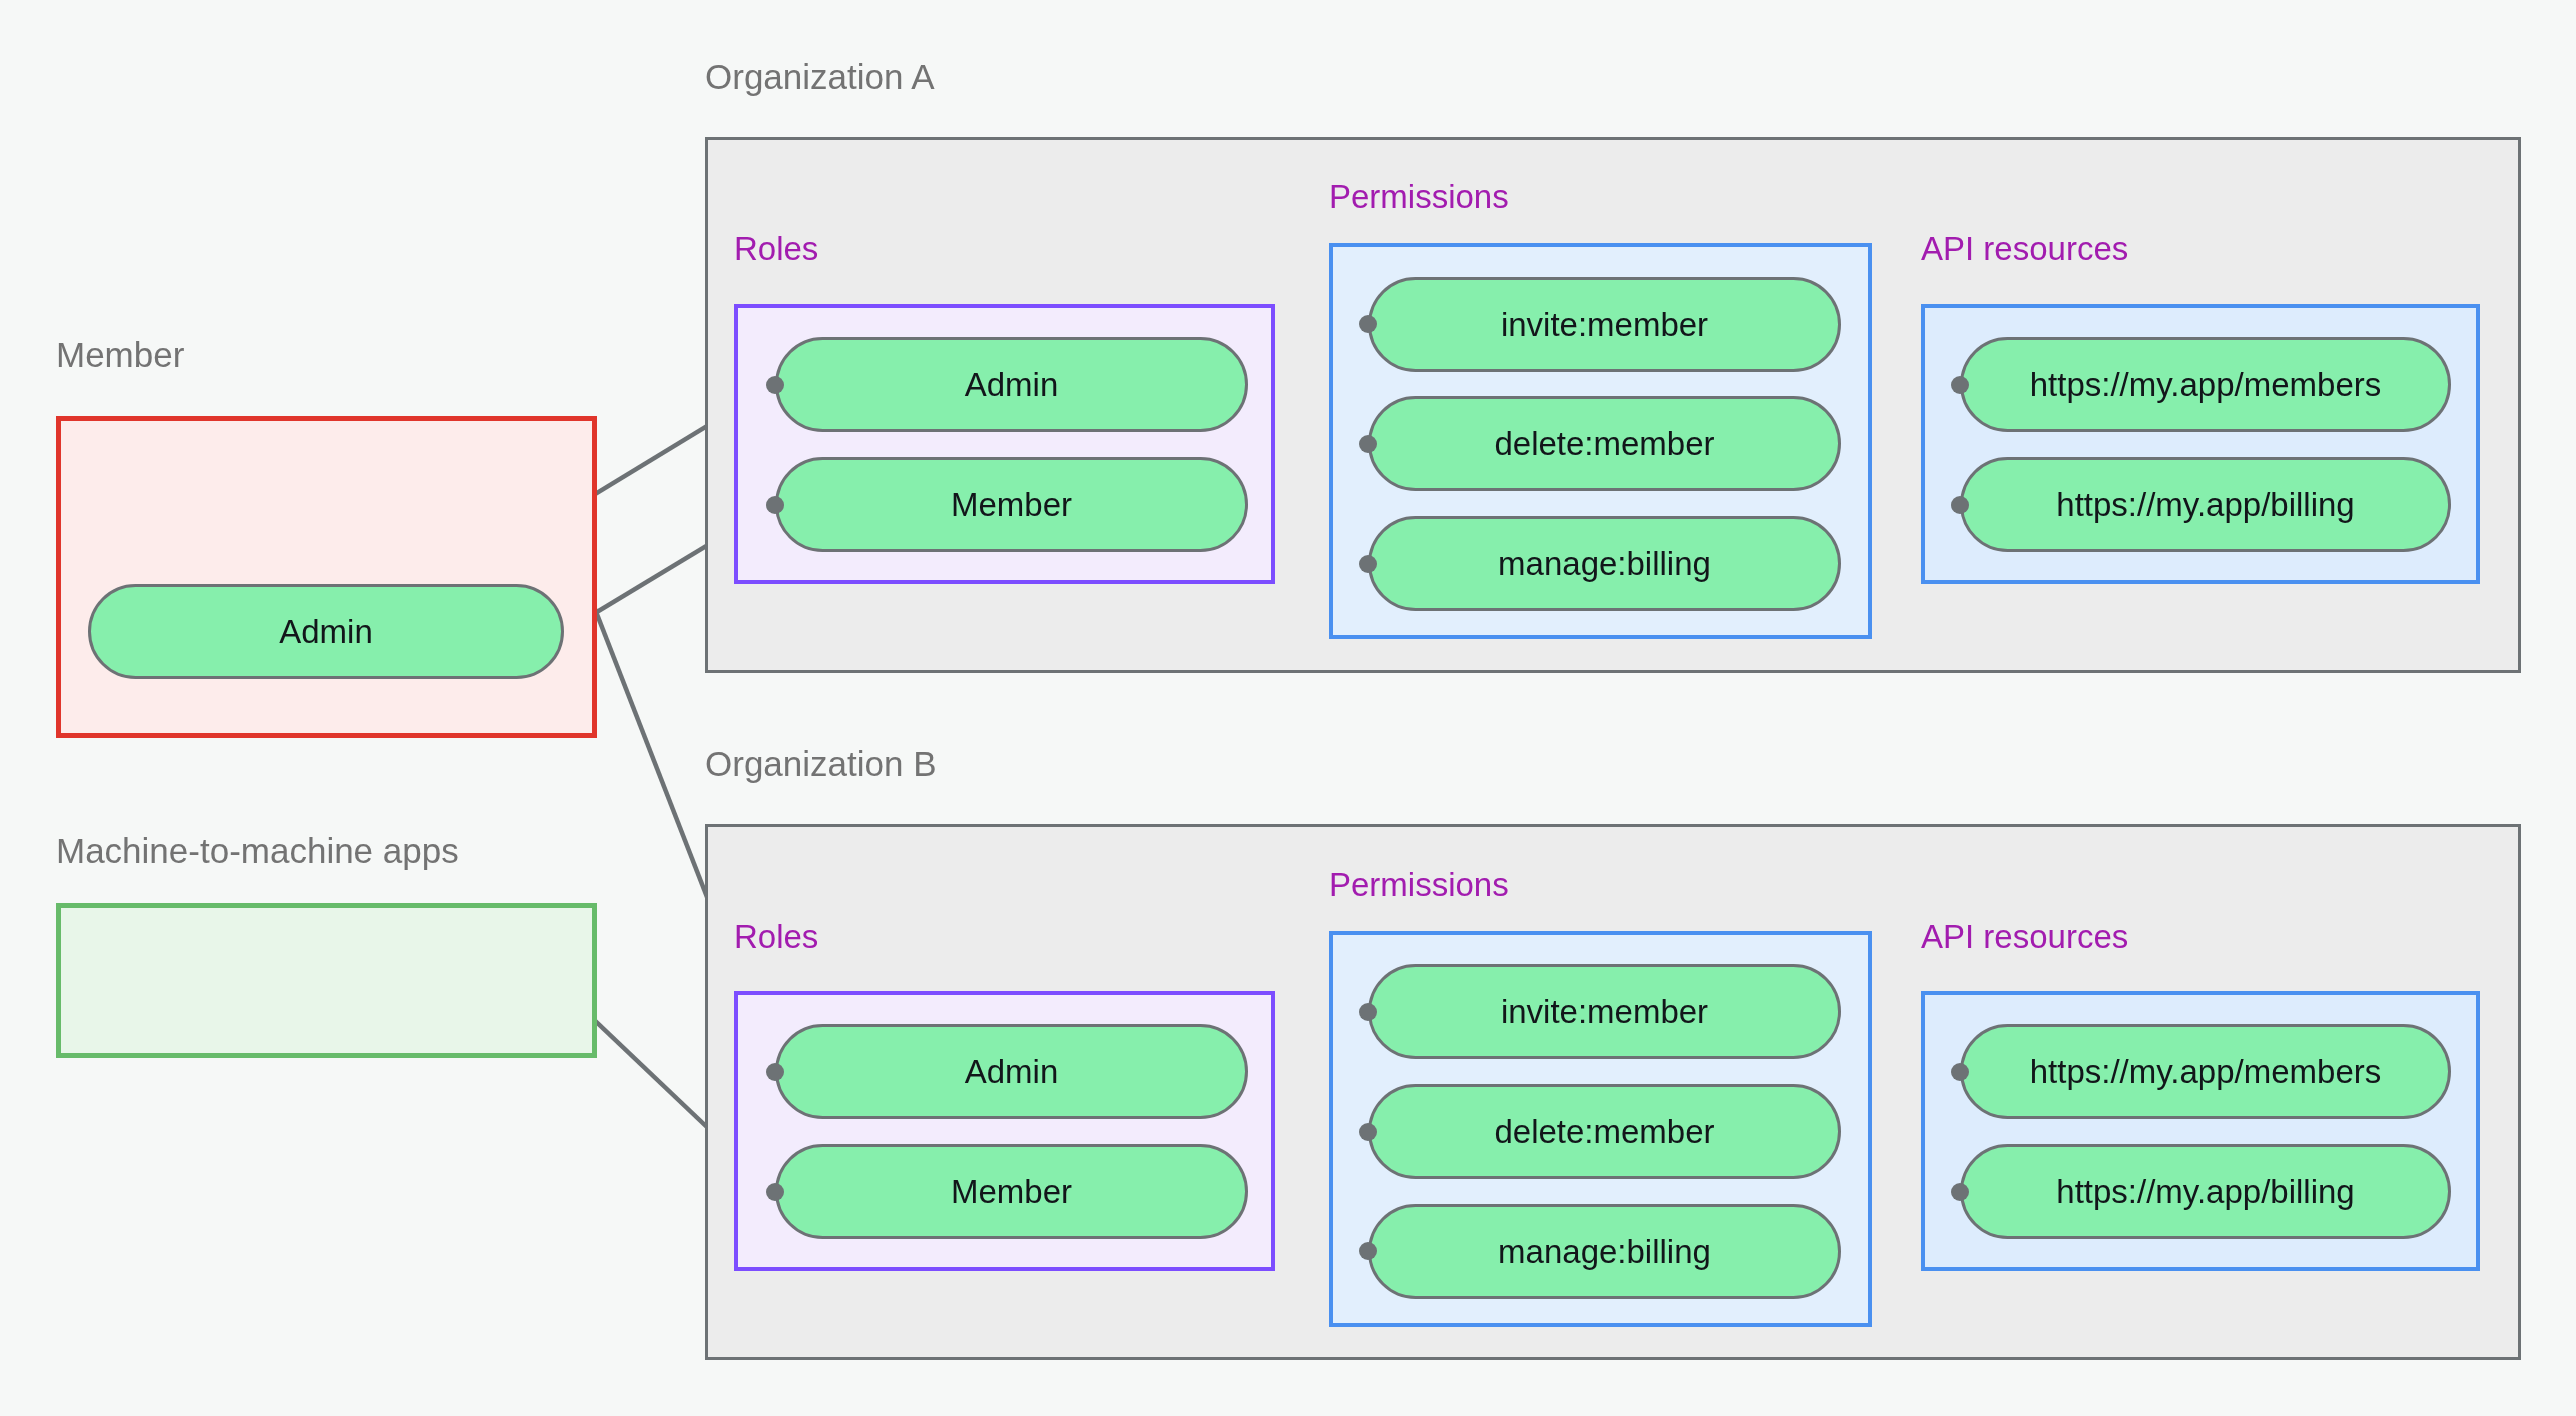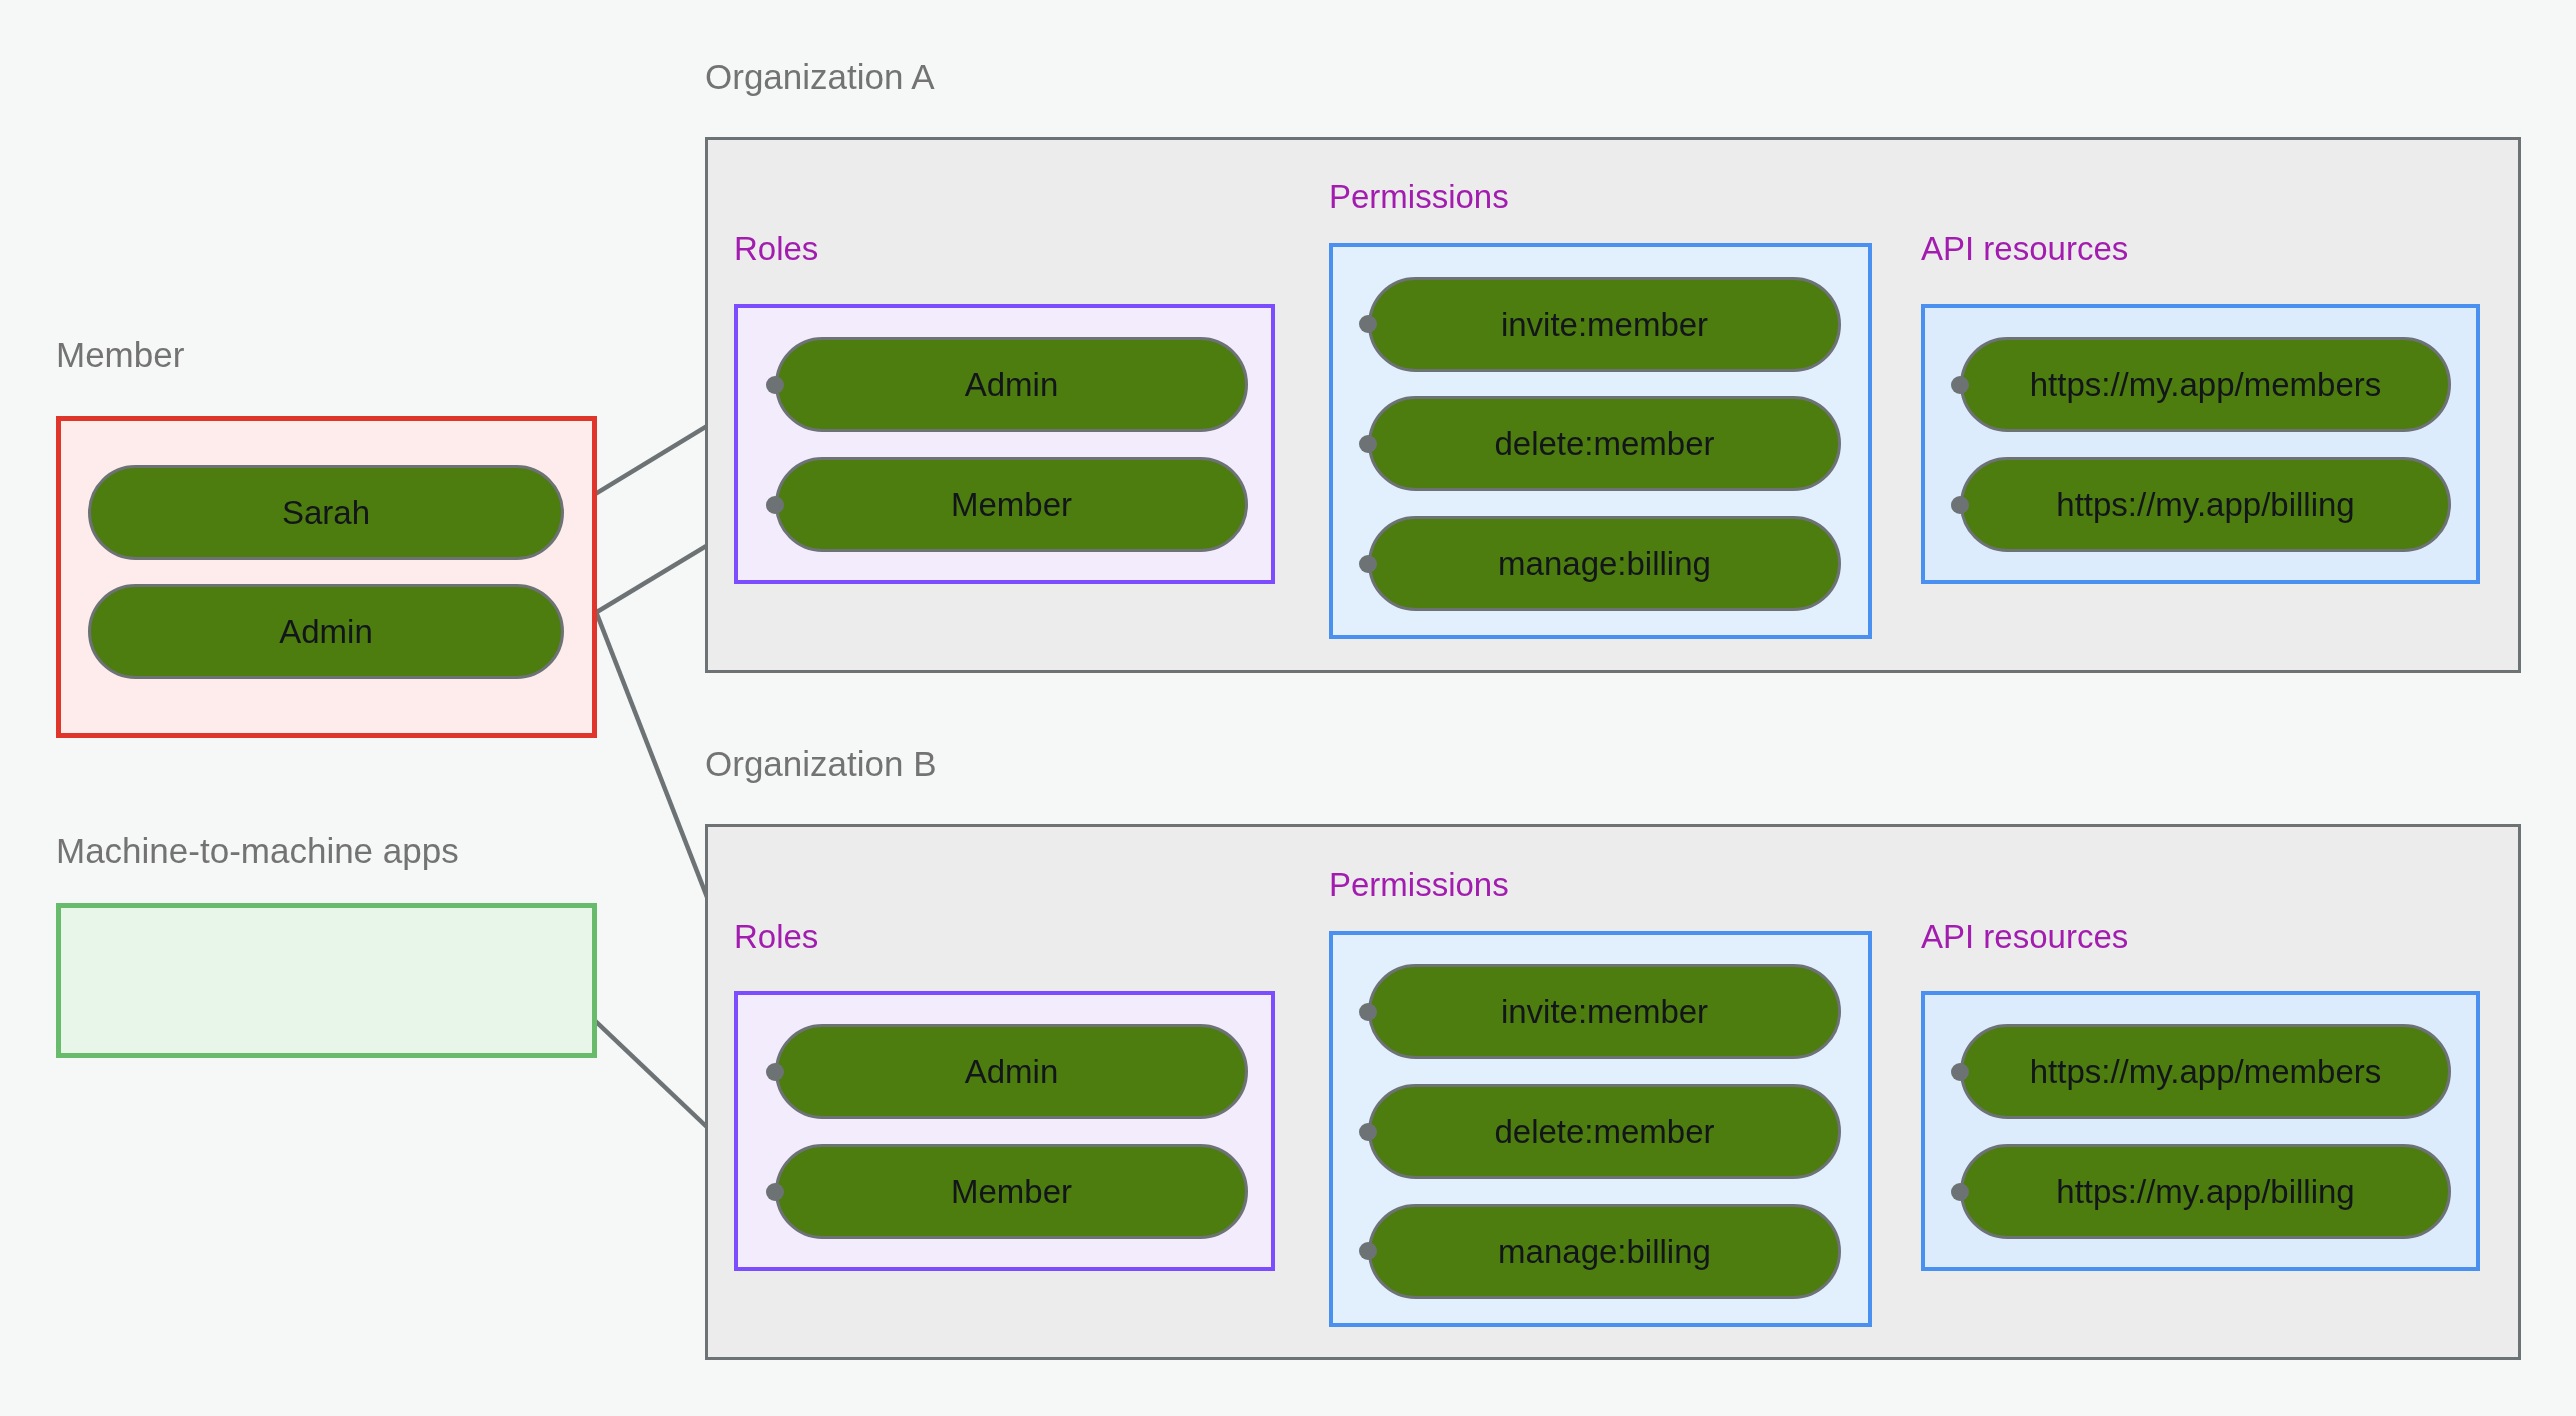--- a/index.html
+++ b/index.html
@@ -64,21 +64,21 @@
     background: #e2effd;
     border: 4.5px solid #4a90f0;
   }
   .api-box {
     background: #ddecfd;
     border: 4.5px solid #4a90f0;
   }
   .pill {
     position: absolute;
     box-sizing: border-box;
-    background: #4d7c0f;
+    background: #86efac;
     border: 3.6px solid #6d7275;
     border-radius: 180px;
     display: flex;
     align-items: center;
     justify-content: center;
     font-size: 33px;
     color: #12161a;
     white-space: nowrap;
     z-index: 3;
   }
@@ -120,23 +120,20 @@
       <path d="M 1385,1323 L 1518,1389"></path>
 
       <path d="M 2043,1123 L 2175,1190"></path>
       <path d="M 2043,1256 L 2175,1190"></path>
       <path d="M 2043,1389 L 2175,1323"></path>
     </g>
   </svg>
 
   <div class="group-label" style="left:56px; top:337px;">Member</div>
   <div class="container-box users-box" style="left:56px; top:416px; width:541px; height:322px;"></div>
-  <div class="pill" style="left:88px; top:465px; width:476px; height:95px;">
-    <span>Sarah</span>
-  </div>
   <div class="pill" style="left:88px; top:584px; width:476px; height:95px;">
     <span>Admin</span>
   </div>
 
   <div class="group-label" style="left:56px; top:833px;">Machine-to-machine apps</div>
   <div class="container-box m2m-box" style="left:56px; top:903px; width:541px; height:155px;"></div>
 
   <div class="group-label" style="left:705px; top:59px;">Organization A</div>
   <div class="container-box org-box" style="left:705px; top:137px; width:1816px; height:536px;"></div>
 

